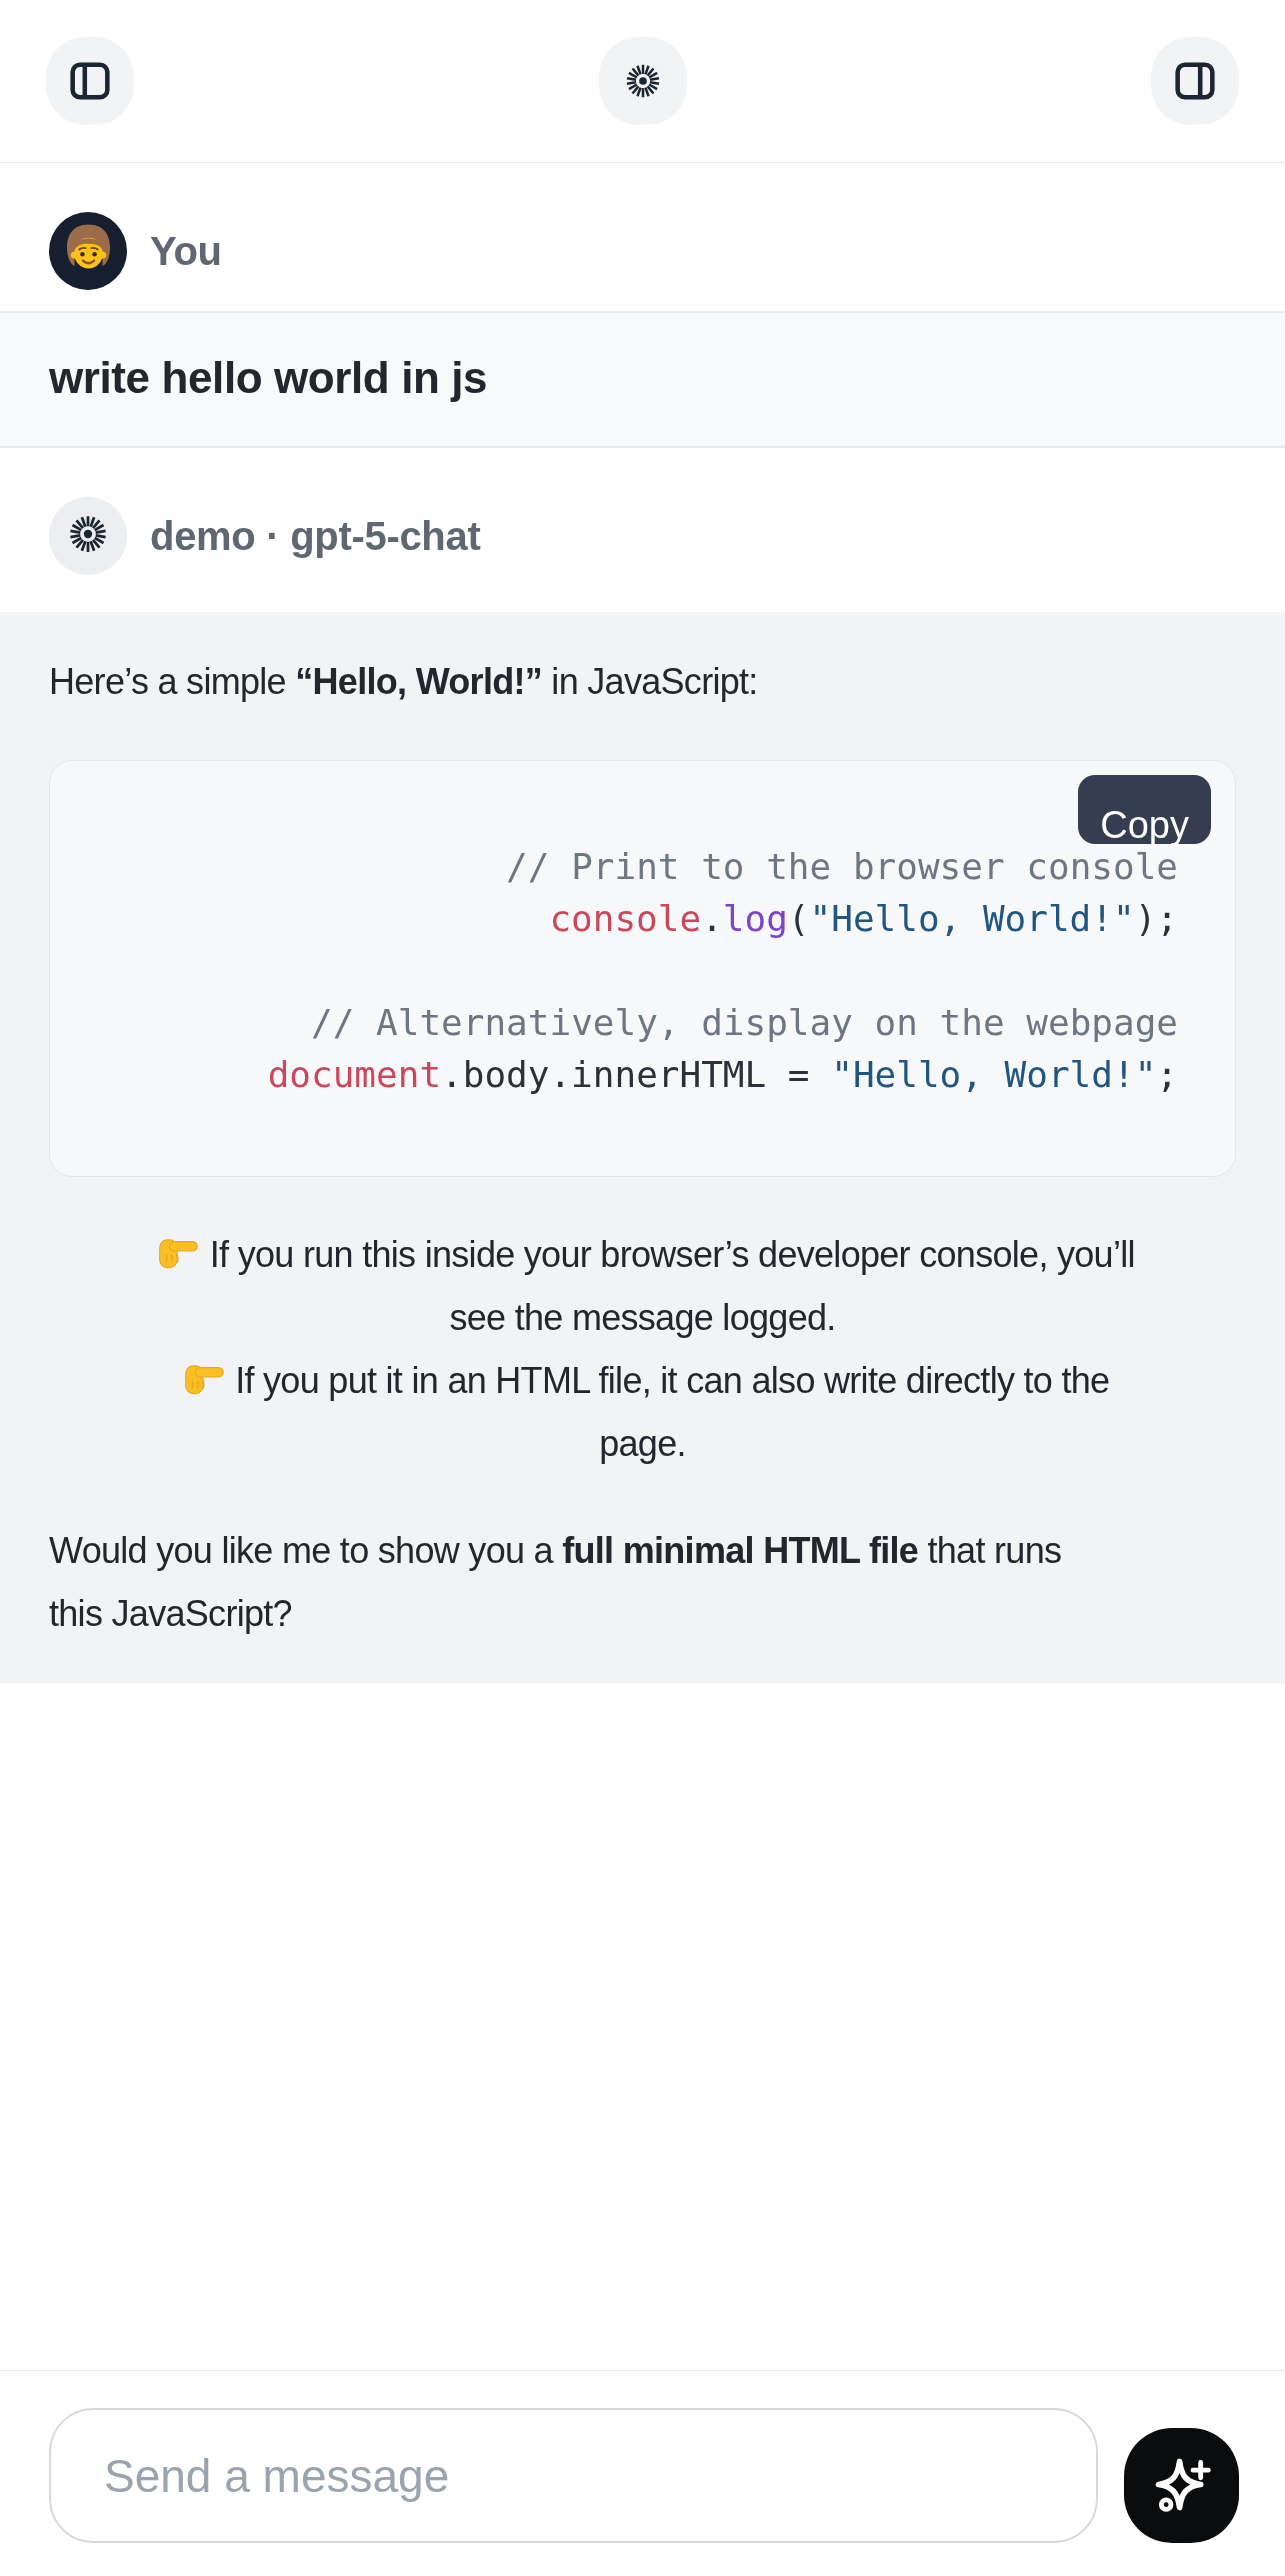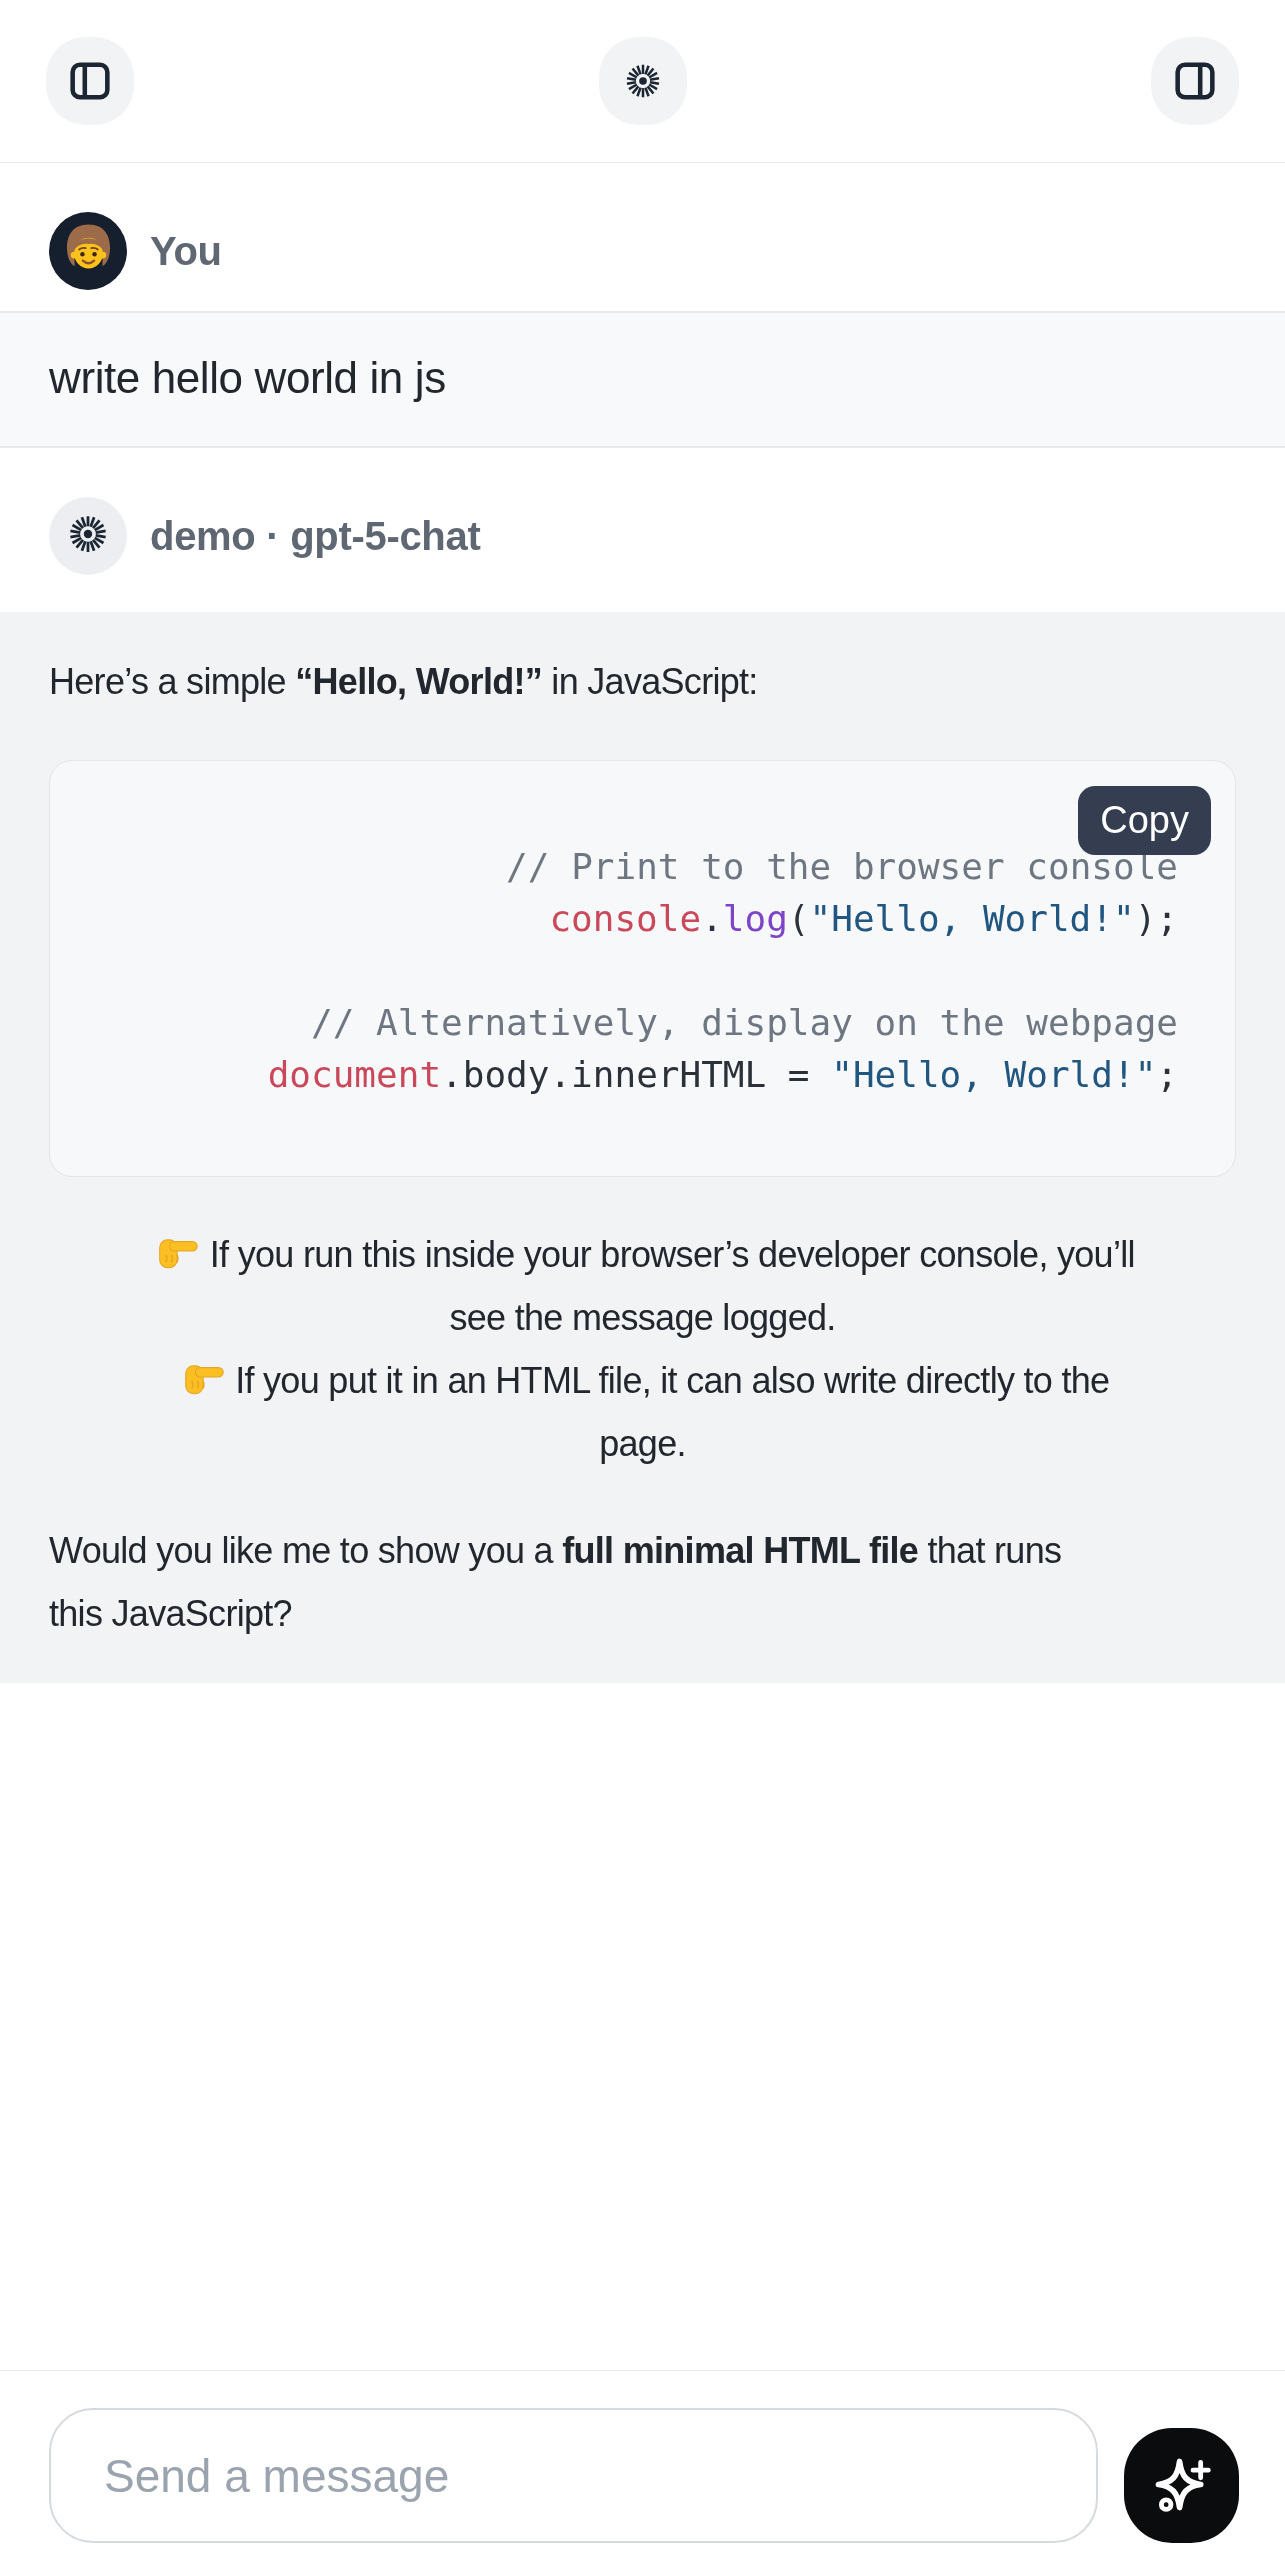--- a/index.html
+++ b/index.html
@@ -42,21 +42,21 @@
   .avatar.user{background:var(--avatar_user_bg);}
   .avatar.bot{background:var(--avatar_bot_bg);color:var(--icon);}
   .turnname{font-size:40px;font-weight:bold;color:var(--label);letter-spacing:-0.3px;}
   
   .user-band{
     background:var(--user_band_bg);
     border-top:2.9px solid var(--user_band_border);
     border-bottom:2.9px solid var(--user_band_border);
     padding:38px 49px 41px 49px;
   }
-  .user-band .msg{font-size:44px;line-height:54px;color:var(--text);letter-spacing:-0.4px;}
+  .user-band .msg{font-size:44px;line-height:54px;color:var(--text);letter-spacing:-0.4px;font-weight:bold;}
   
   .assistant-band{
     background:var(--assistant_band_bg);
     padding:38px 49px 38px 49px;color:var(--text);
   }
   .para{font-size:36px;line-height:63px;letter-spacing:-0.7px;color:var(--text);}
   .para .line{white-space:nowrap;}
   .para .b{font-weight:bold;}
   .intro{margin-bottom:47px;}
   .pointer-group{margin-top:46px;text-align:center;}
@@ -74,21 +74,21 @@
     padding:80px 57px 75px 84px;color:var(--code_plain);
     overflow:hidden;
   }
   .code-line{white-space:pre;text-align:right;}
   .tok-comment{color:var(--code_comment);}
   .tok-variable{color:var(--code_keyword);}
   .tok-function{color:var(--code_function);}
   .tok-string{color:var(--code_string);}
   .tok-plain{color:var(--code_plain);}
   .copy-btn{
-    position:absolute;top:25px;right:24px;height:69px;padding:0 22px;
+    position:absolute;top:14px;right:24px;height:69px;padding:16px 22px;
     background:var(--copy_bg);color:var(--copy_text);border:none;border-radius:17px;
     font-family:inherit;font-size:38px;line-height:69px;cursor:pointer;
   }
   
   .spacer{flex:1 1 auto;background:var(--page_bg);}
   .composer{
     flex:0 0 auto;border-top:1.9px solid var(--header_divider);
     display:flex;align-items:flex-end;gap:26px;
     padding:37px 46px 33px 49px;background:var(--page_bg);
   }

